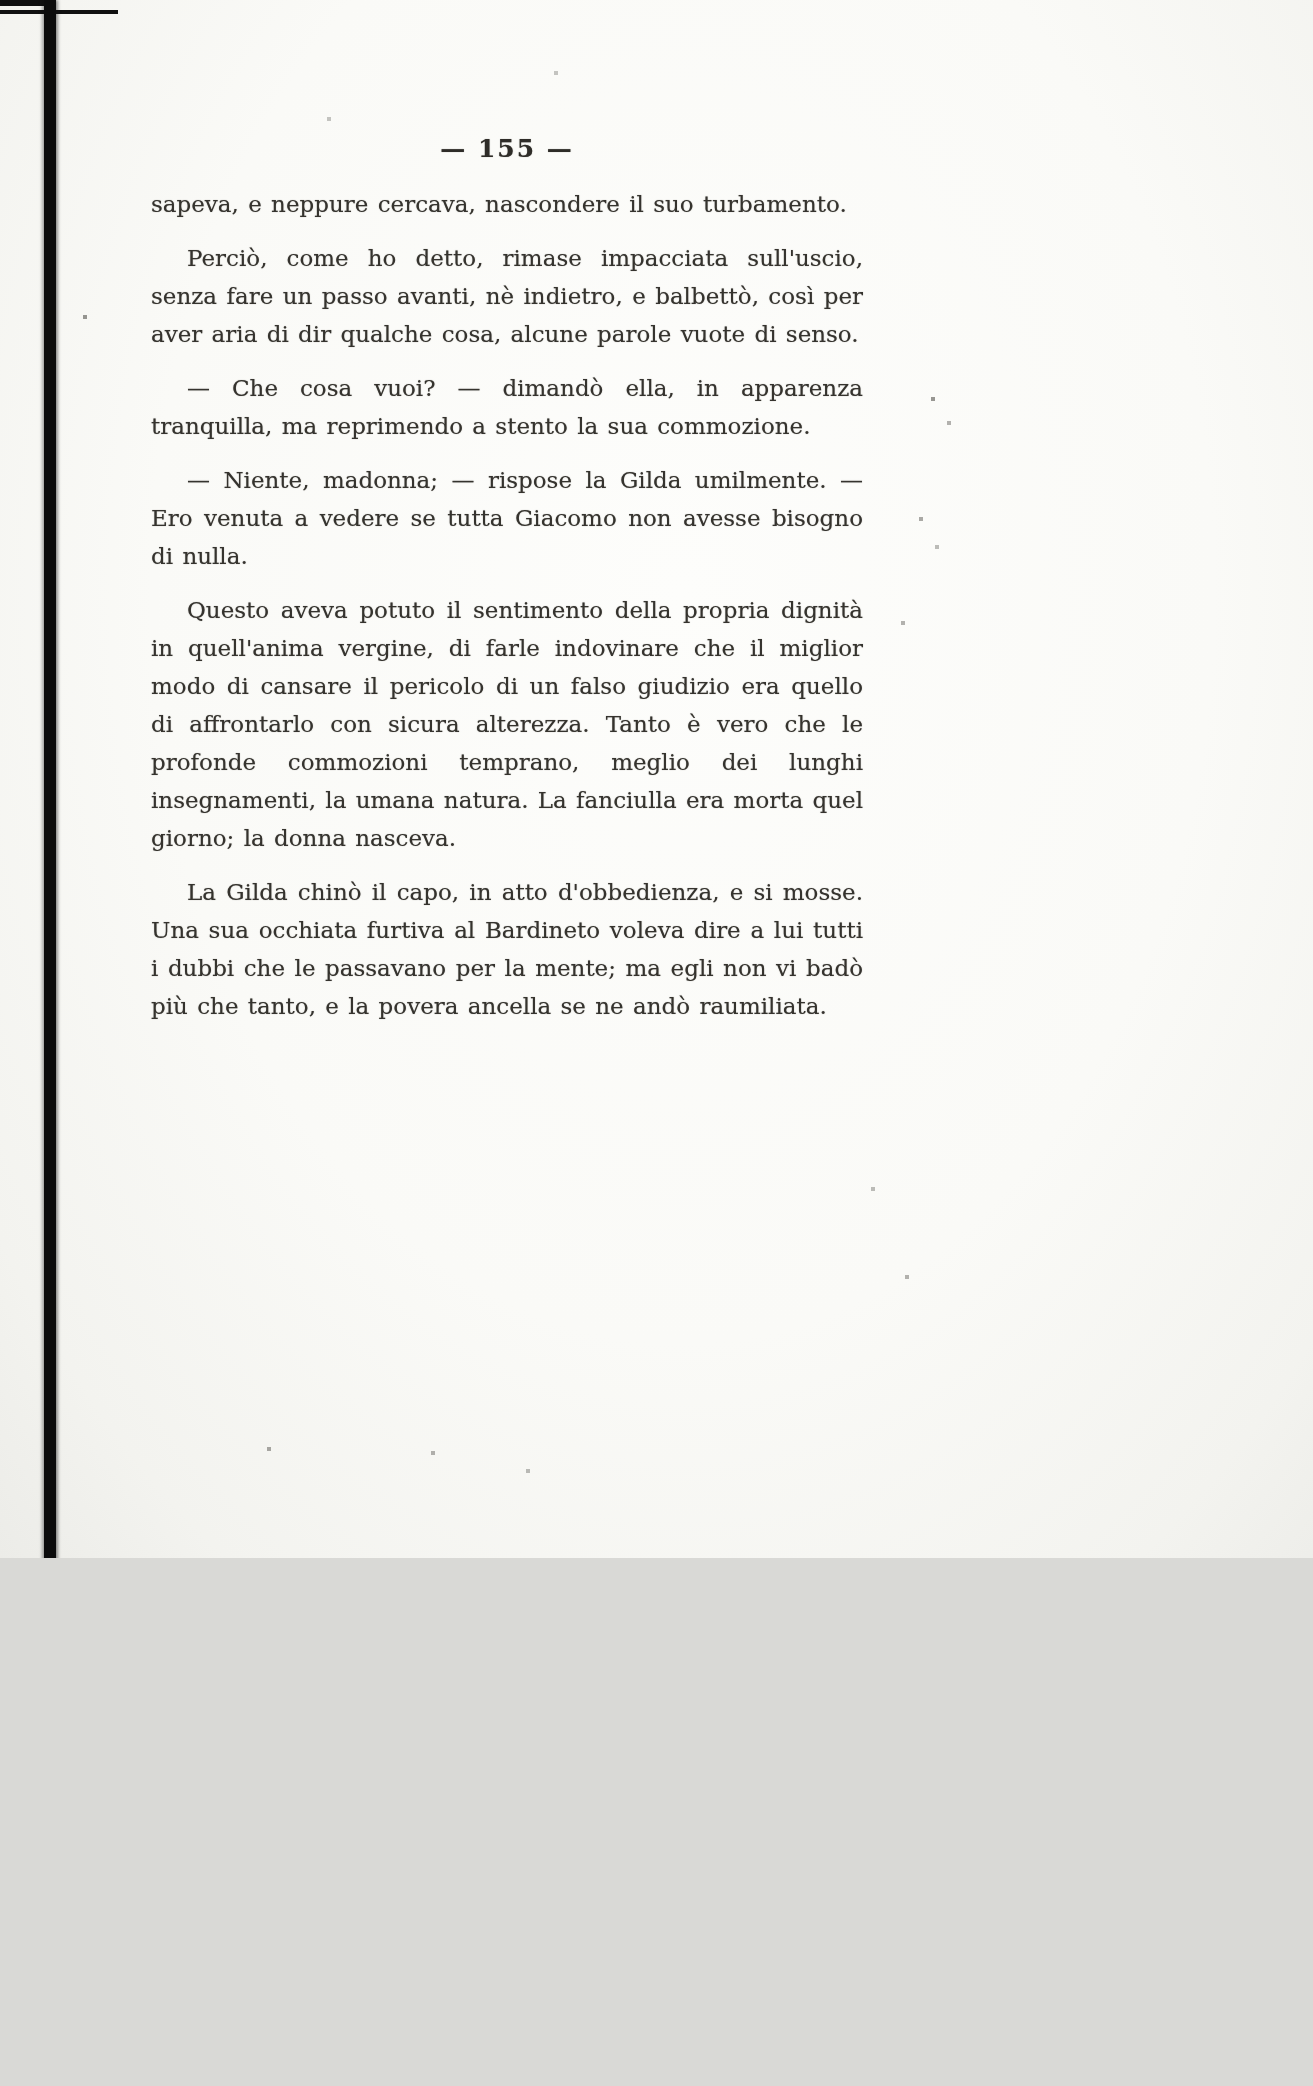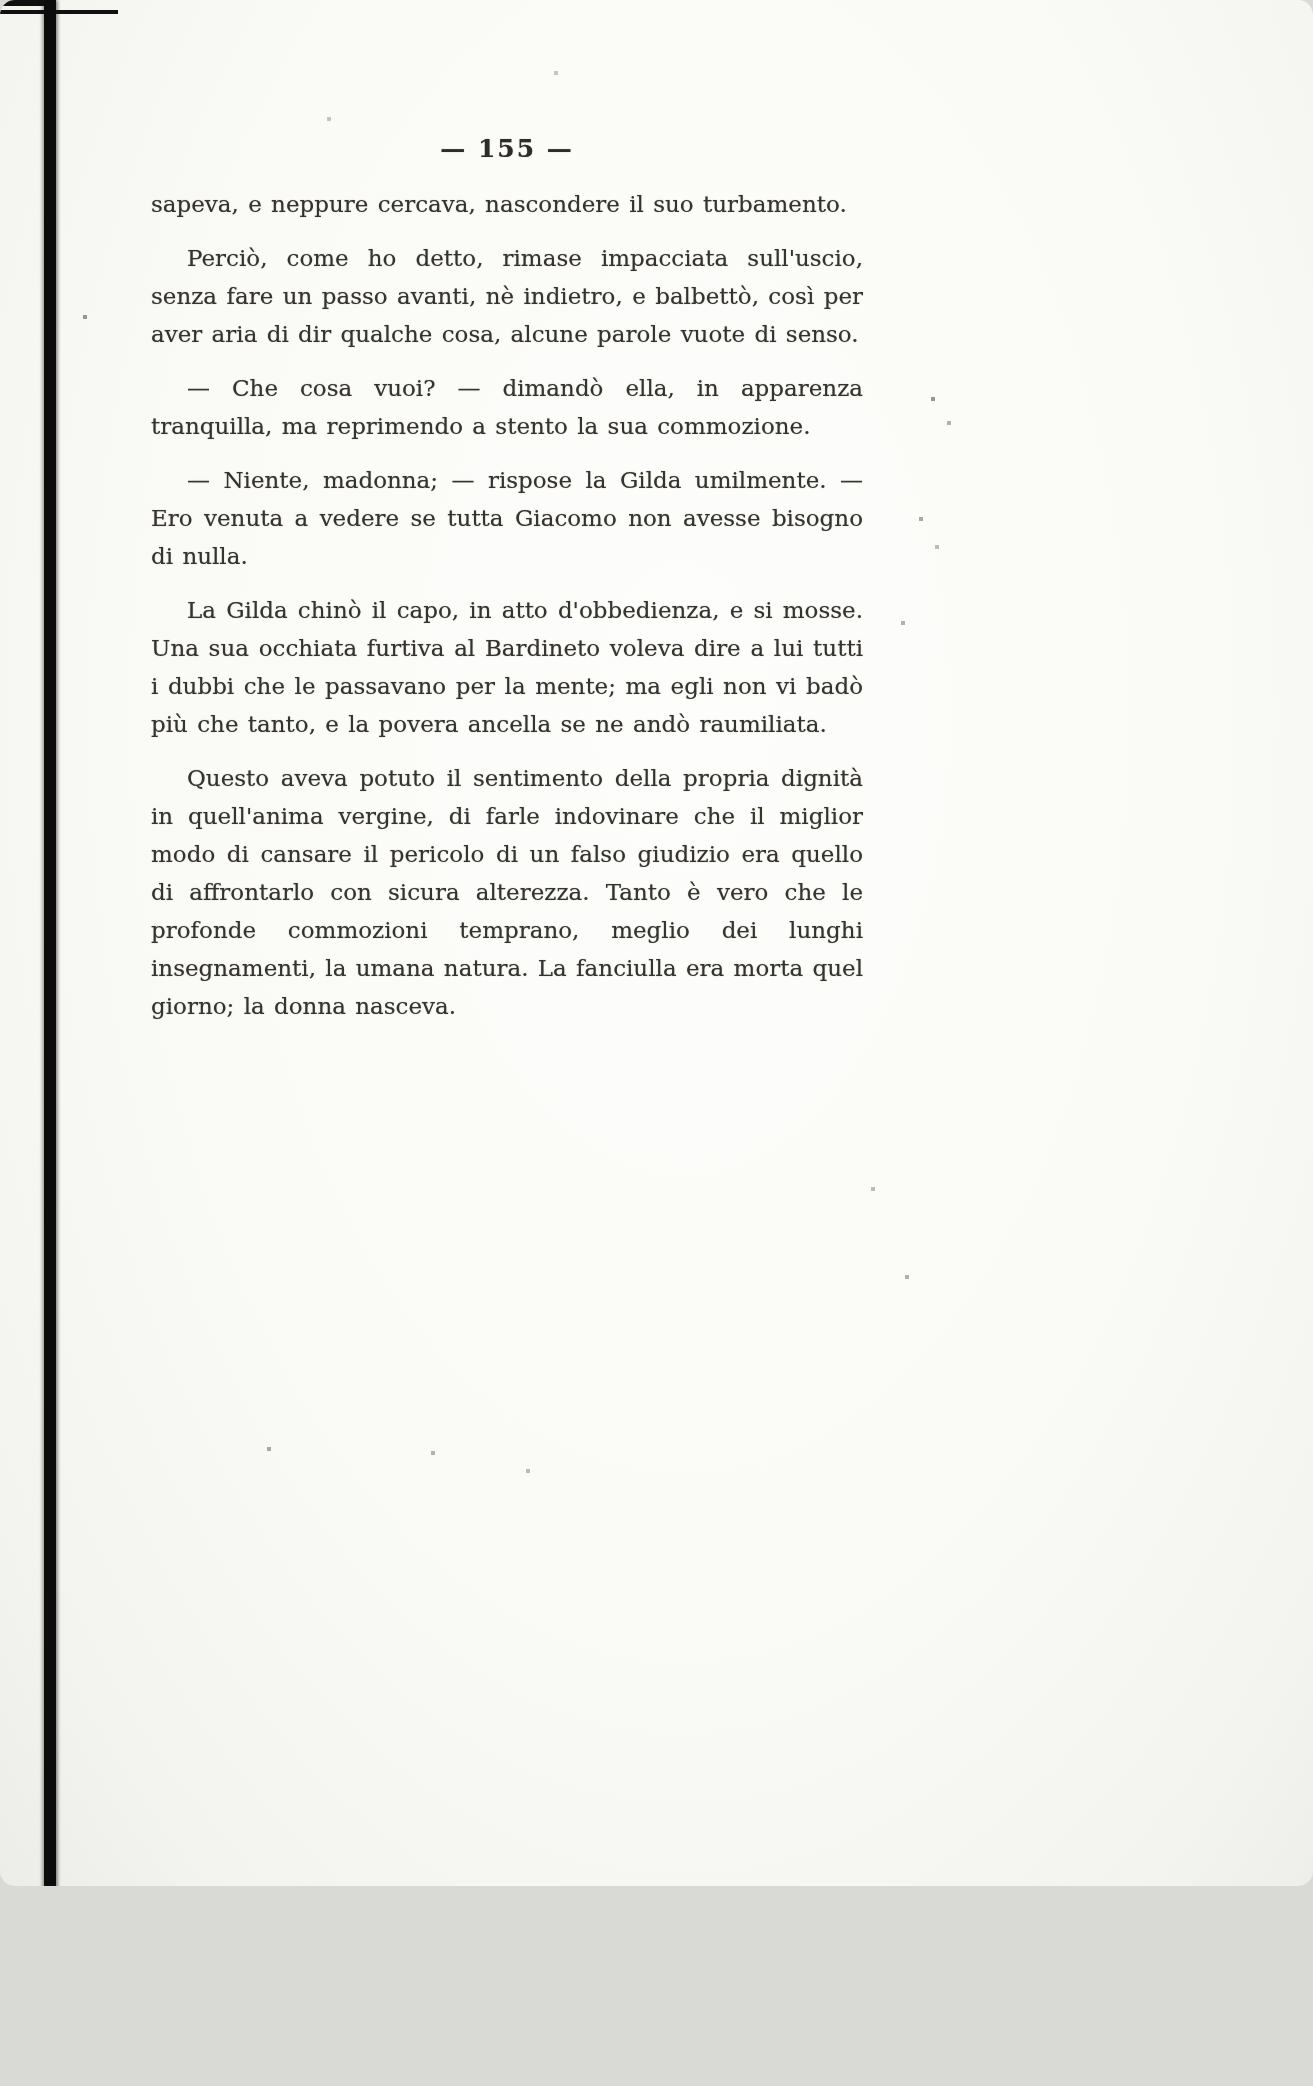--- a/index.html
+++ b/index.html
@@ -1,25 +1,24 @@
 <!DOCTYPE html>
 <html><head>
 <meta charset="utf-8">
 <style>
   * { margin: 0; padding: 0; box-sizing: border-box; }
   html, body { background: #d9d9d6; }
   .scan-page {
     position: relative;
     width: 1313px;
-    height: 1886px;
+    height: 1558px;
     margin: 0 auto;
     background: radial-gradient(ellipse at 52% 38%, #fdfdfb 0%, #fafaf7 55%, #f3f3ef 85%, #ecece8 100%);
     overflow: hidden;
     font-family: "DejaVu Serif", "Liberation Serif", serif;
-    border-radius: 15px;
   }
   
   .spine-bar {
     position: absolute;
     left: 44px; top: 0;
     width: 12px; height: 2086px;
     background: #0c0c0c;
     box-shadow: 2px 0 3px rgba(20,20,20,.45), -2px 0 3px rgba(20,20,20,.35);
   }
   .rule-top {
@@ -102,17 +101,17 @@
   <div class="rule-bottom"></div>
   <div class="specks"></div>
 
   <div class="text-block">
     <div class="page-number">— 155 —</div>
 
     <p class="para no-indent">sapeva, e neppure cercava, nascondere il suo turbamento.</p>
     <p class="para">Perciò, come ho detto, rimase impacciata sull'uscio, senza fare un passo avanti, nè indietro, e balbettò, così per aver aria di dir qualche cosa, alcune parole vuote di senso.</p>
     <p class="para">— Che cosa vuoi? — dimandò ella, in apparenza tranquilla, ma reprimendo a stento la sua commozione.</p>
     <p class="para">— Niente, madonna; — rispose la Gilda umilmente. — Ero venuta a vedere se tutta Giacomo non avesse bisogno di nulla.</p>
+    <p class="para">Questo aveva potuto il sentimento della propria dignità in quell'anima vergine, di farle indovinare che il miglior modo di cansare il pericolo di un falso giudizio era quello di affrontarlo con sicura alterezza. Tanto è vero che le profonde commozioni temprano, meglio dei lunghi insegnamenti, la umana natura. La fanciulla era morta quel giorno; la donna nasceva.</p>
     <p class="para">La Gilda chinò il capo, in atto d'obbedienza, e si mosse. Una sua occhiata furtiva al Bardineto voleva dire a lui tutti i dubbi che le passavano per la mente; ma egli non vi badò più che tanto, e la povera ancella se ne andò raumiliata.</p>
-    <p class="para">Questo aveva potuto il sentimento della propria dignità in quell'anima vergine, di farle indovinare che il miglior modo di cansare il pericolo di un falso giudizio era quello di affrontarlo con sicura alterezza. Tanto è vero che le profonde commozioni temprano, meglio dei lunghi insegnamenti, la umana natura. La fanciulla era morta quel giorno; la donna nasceva.</p>
   </div>
 
 </div>
 
 </body></html>

